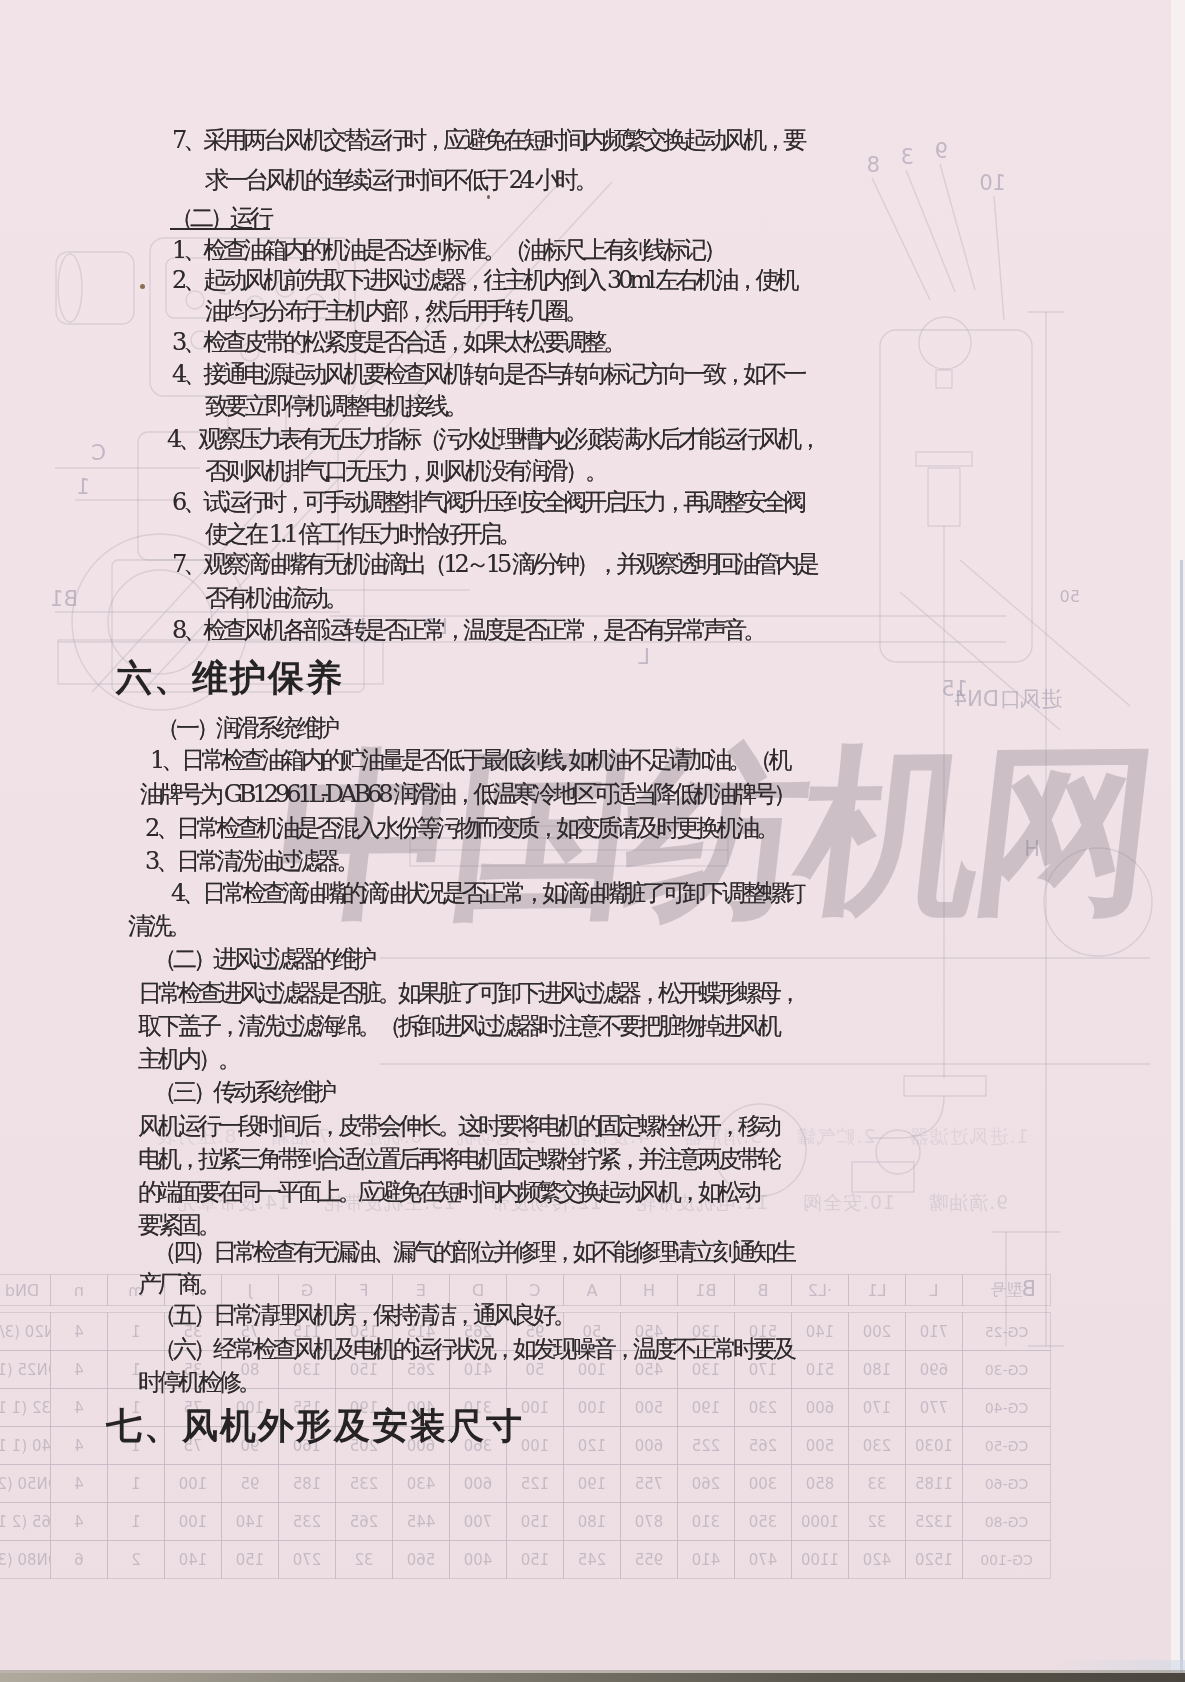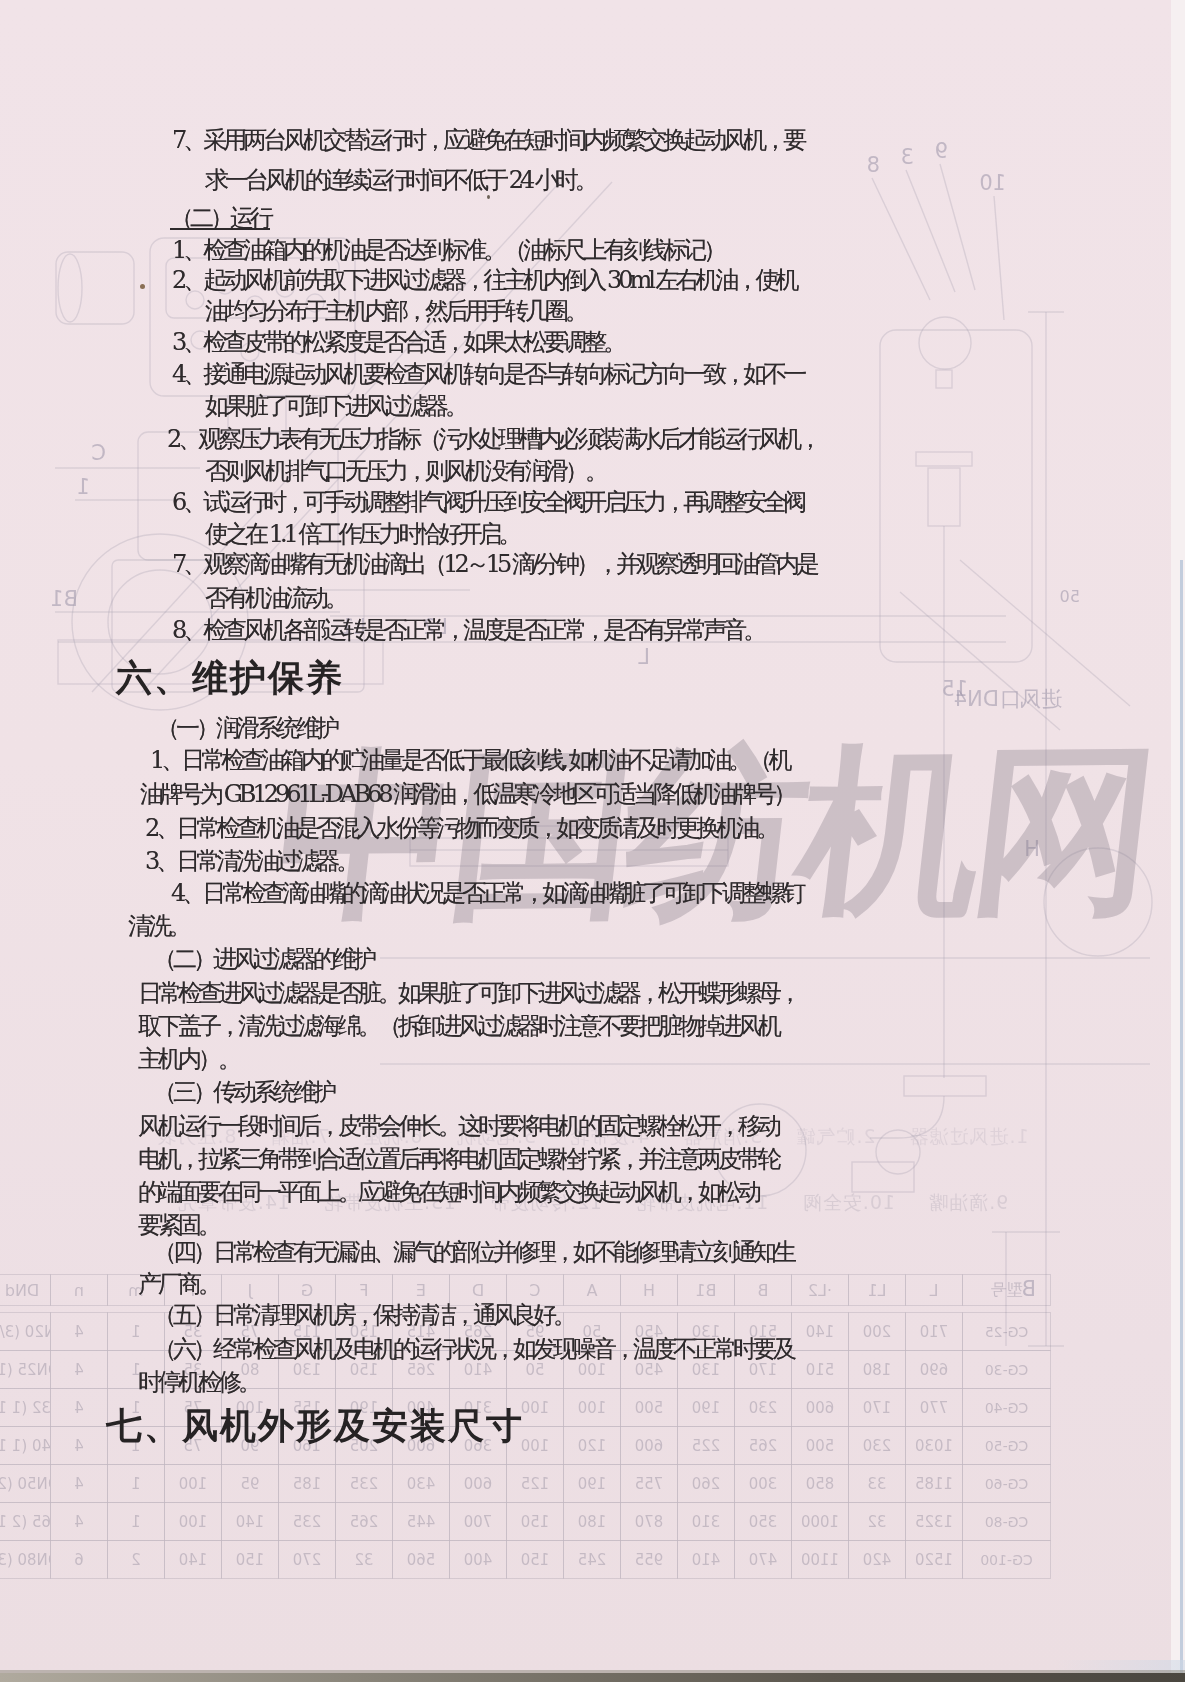--- a/index.html
+++ b/index.html
@@ -306,22 +306,22 @@
 
   <div>
     <div class="ln" style="left:172px;top:128px;">7、采用两台风机交替运行时，应避免在短时间内频繁交换起动风机，要</div>
     <div class="ln" style="left:205px;top:168px;">求一台风机的连续运行时间不低于 24 小时。</div>
     <div class="ln" style="left:170px;top:206px;text-decoration:underline;">（二）运行</div>
     <div class="ln" style="left:172px;top:238px;">1、检查油箱内的机油是否达到标准。（油标尺上有刻线标记）</div>
     <div class="ln" style="left:172px;top:268px;">2、起动风机前先取下进风过滤器，往主机内倒入 30ml 左右机油，使机</div>
     <div class="ln" style="left:205px;top:299px;">油均匀分布于主机内部，然后用手转几圈。</div>
     <div class="ln" style="left:172px;top:330px;">3、检查皮带的松紧度是否合适，如果太松要调整。</div>
     <div class="ln" style="left:172px;top:362px;">4、接通电源起动风机要检查风机转向是否与转向标记方向一致，如不一</div>
-    <div class="ln" style="left:205px;top:394px;">如果脏了可卸下进风过滤器。</div>
-    <div class="ln" style="left:167px;top:427px;">2、观察压力表有无压力指标（污水处理槽内必须装满水后才能运行风机，</div>
+    <div class="ln" style="left:205px;top:394px;">致要立即停机调整电机接线。</div>
+    <div class="ln" style="left:167px;top:427px;">4、观察压力表有无压力指标（污水处理槽内必须装满水后才能运行风机，</div>
     <div class="ln" style="left:205px;top:459px;">否则风机排气口无压力，则风机没有润滑）。</div>
     <div class="ln" style="left:172px;top:490px;">6、试运行时，可手动调整排气阀升压到安全阀开启压力，再调整安全阀</div>
     <div class="ln" style="left:205px;top:522px;">使之在 1.1 倍工作压力时恰好开启。</div>
     <div class="ln" style="left:172px;top:552px;">7、观察滴油嘴有无机油滴出（12～15 滴/分钟），并观察透明回油管内是</div>
     <div class="ln" style="left:205px;top:586px;">否有机油流动。</div>
     <div class="ln" style="left:172px;top:618px;">8、检查风机各部运转是否正常，温度是否正常，是否有异常声音。</div>
 
     <div class="hd" style="left:116px;top:660px;">六、维护保养</div>
 
     <div class="ln" style="left:156px;top:716px;">（一）润滑系统维护</div>

